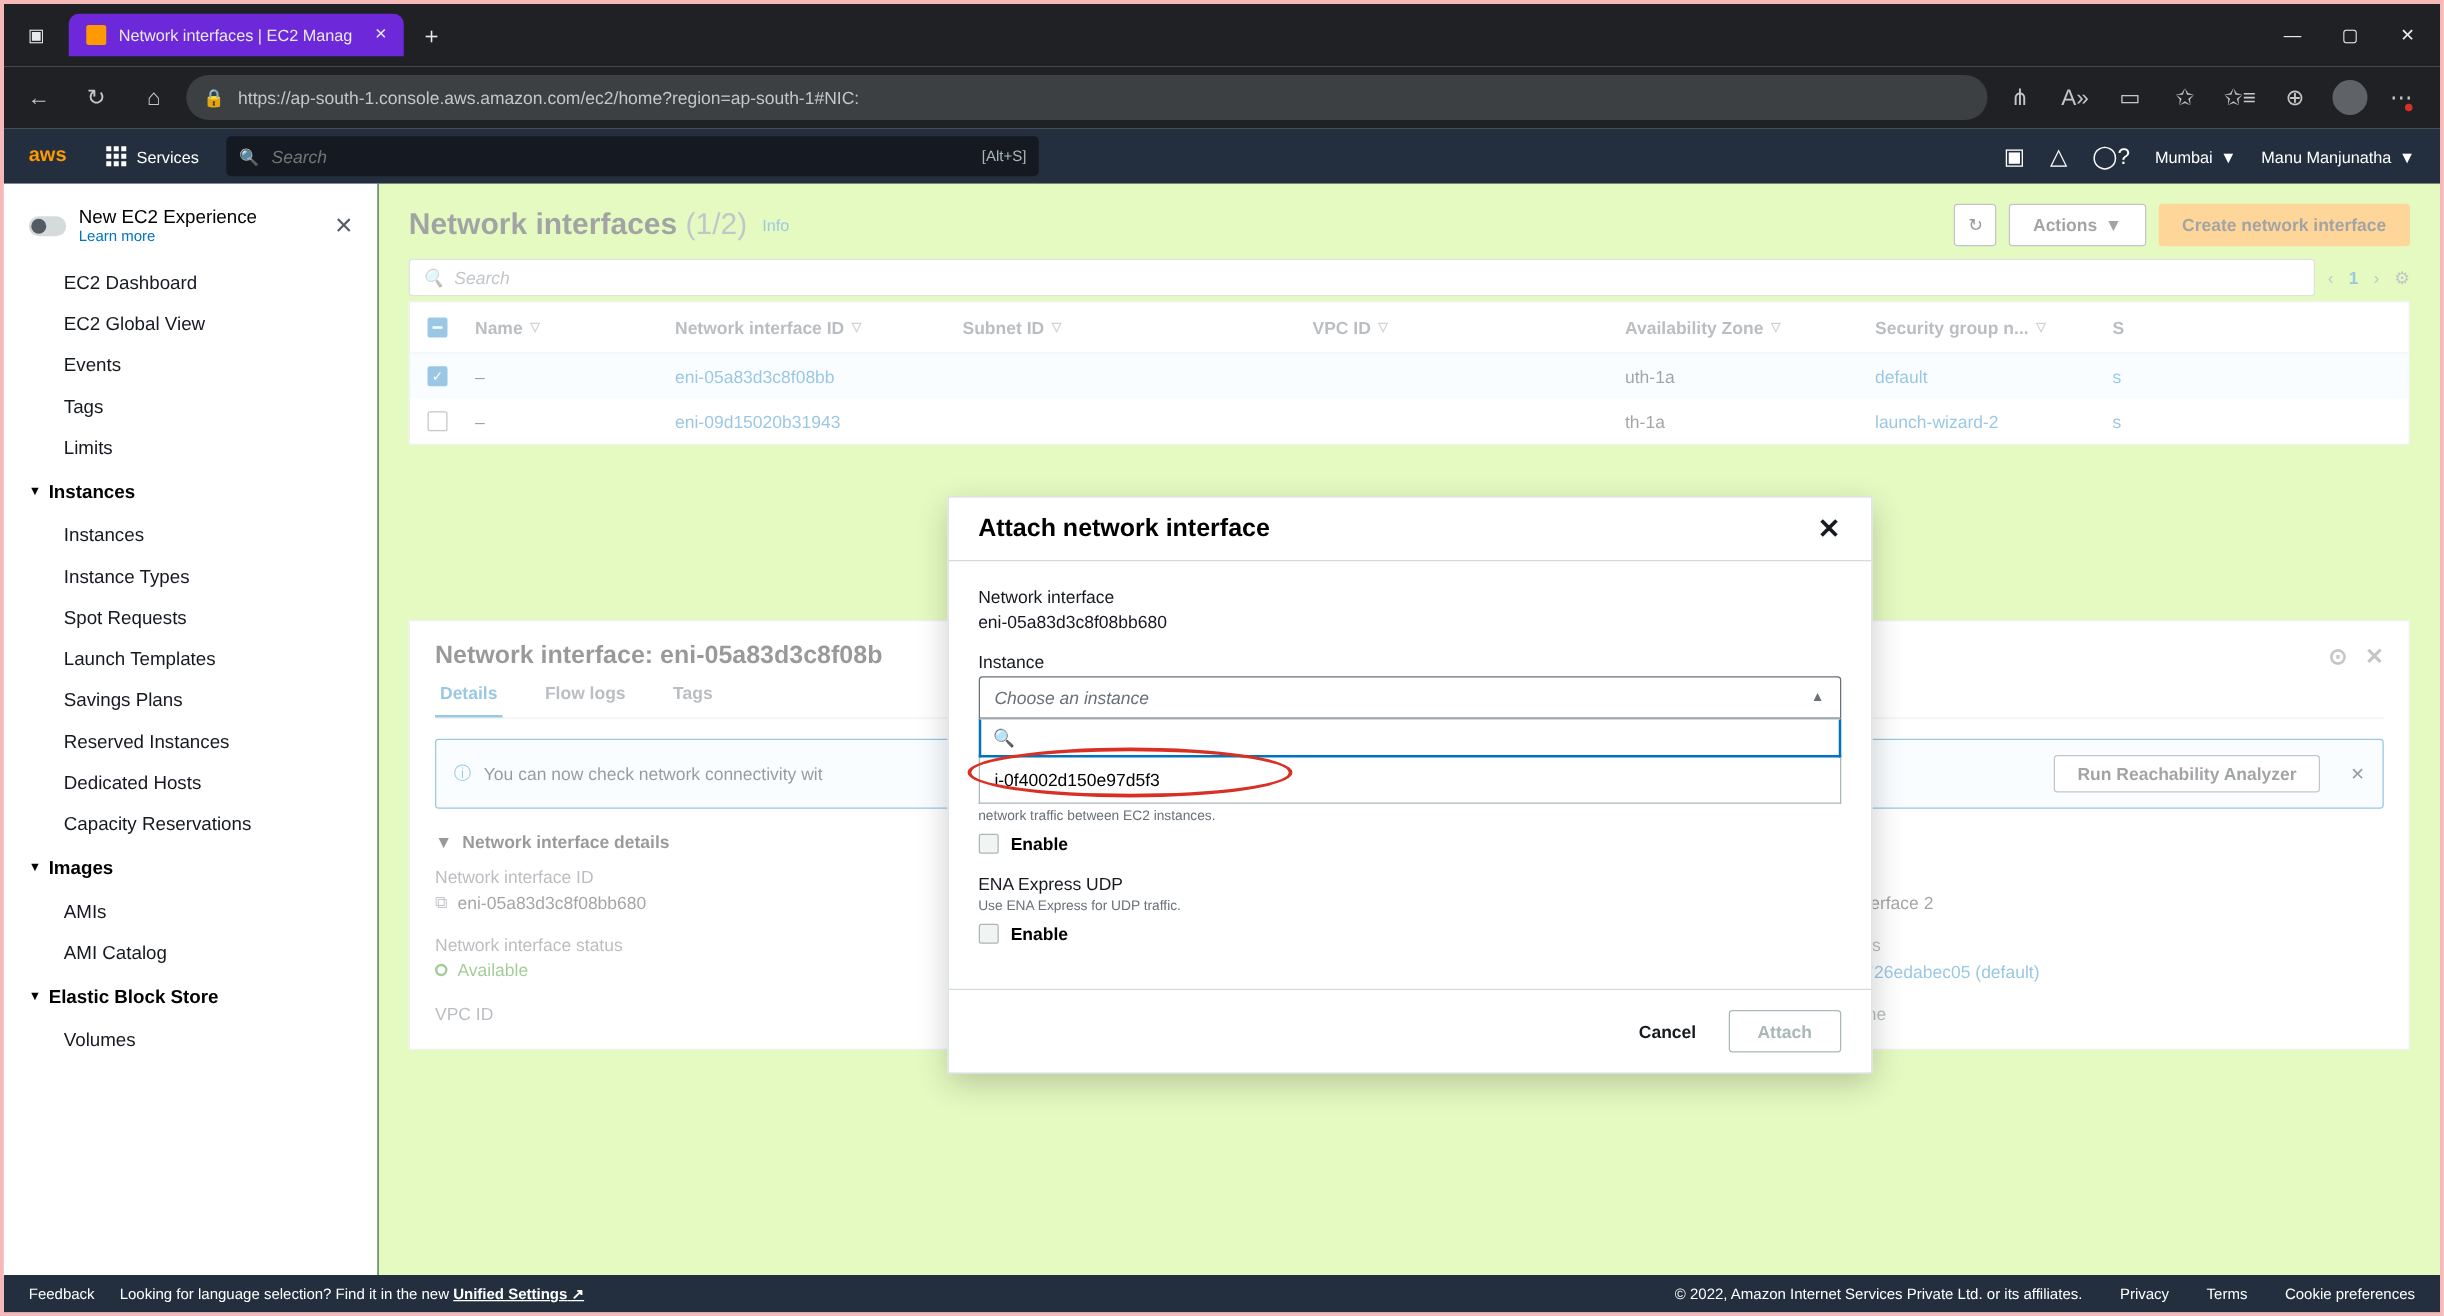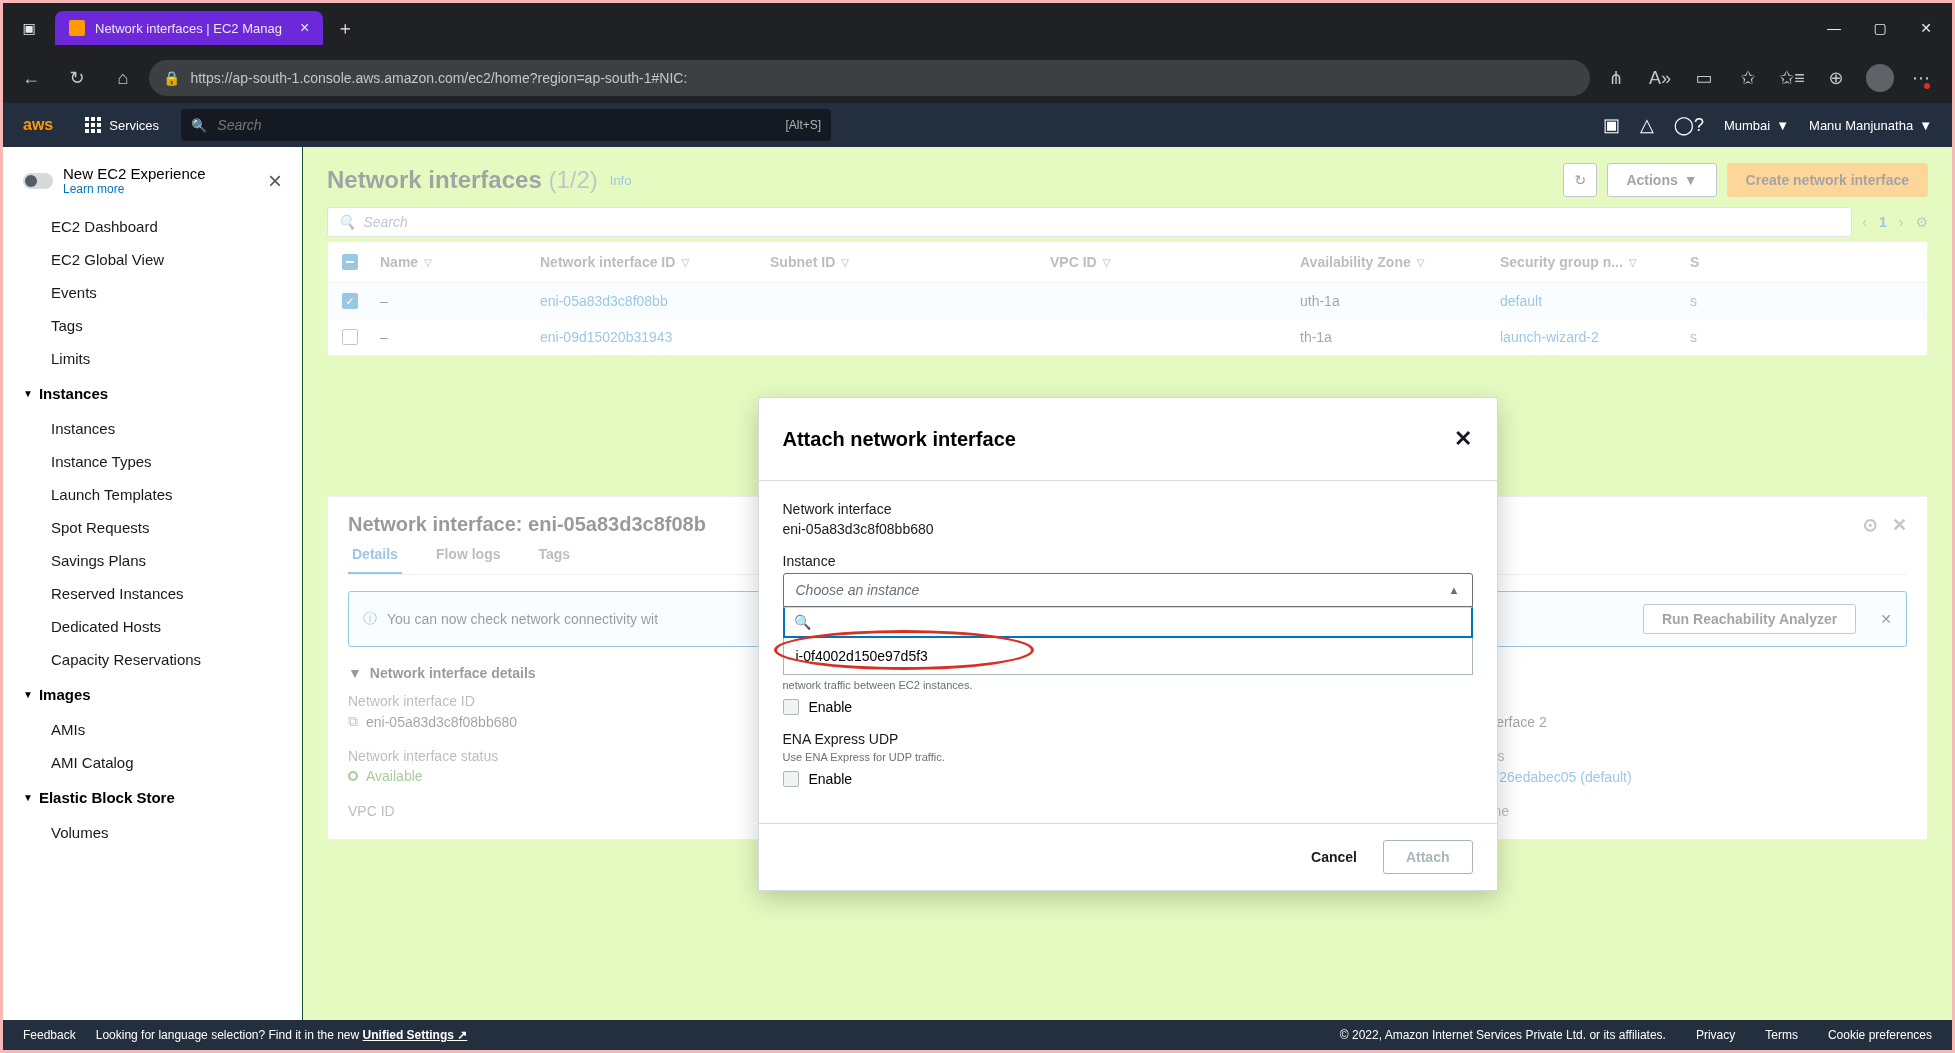--- a/index.html
+++ b/index.html
@@ -99,33 +99,33 @@
 .expand-section { display: flex; align-items: center; gap: 8px; font-weight: bold; margin-bottom: 12px; font-size: 14px; }
 .detail-grid { display: grid; grid-template-columns: repeat(3, 1fr); gap: 18px 30px; font-size: 14px; }
 .detail-label { color: #545b64; margin-bottom: 4px; }
 .detail-value { display: flex; align-items: center; gap: 8px; color: #16191f; }
 .copy-icon { color: #687078; font-size: 14px; }
 .green-dot { width: 10px; height: 10px; border: 2px solid #1d8102; border-radius: 50%; }
 
 
 .modal-backdrop { position: absolute; inset: 0; z-index: 5; display: flex; align-items: flex-start; justify-content: center; padding-top: 250px; }
 .modal { background: #fff; width: 740px; border: 1px solid #d5dbdb; box-shadow: 0 8px 24px rgba(0,0,0,0.2); }
-.modal-header { display: flex; align-items: center; padding: 28px 24px; border-bottom: 1px solid #d5dbdb; }
+.modal-header { display: flex; align-items: center; padding: 12px 24px; border-bottom: 1px solid #d5dbdb; }
 .modal-title { font-size: 20px; font-weight: 700; }
 .modal-close { margin-left: auto; font-size: 22px; font-weight: bold; color: #16191f; cursor: pointer; }
 .modal-body { padding: 20px 24px; }
 .field-label { font-size: 14px; color: #16191f; margin-bottom: 4px; }
 .field-value { font-size: 14px; color: #16191f; margin-bottom: 16px; }
 .select-box { border: 1px solid #687078; padding: 8px 12px; display: flex; align-items: center; border-radius: 3px 3px 0 0; font-style: italic; color: #687078; font-size: 14px; }
 .select-arrow { margin-left: auto; font-size: 11px; }
 .search-box { border: 2px solid #0073bb; border-top: 1px solid #d5dbdb; padding: 6px 10px; display: flex; gap: 8px; align-items: center; font-size: 14px; }
 .dropdown-option { border: 1px solid #aab7b8; border-top: none; padding: 10px 12px; font-size: 14px; cursor: pointer; position: relative; }
 .red-circle { position: absolute; left: -10px; top: -8px; width: 260px; height: 40px; border: 3px solid #d93025; border-radius: 50%; pointer-events: none; }
 .help-text { color: #687078; font-size: 11px; margin-top: 4px; margin-bottom: 8px; }
-.check-row { display: flex; align-items: center; gap: 10px; margin-bottom: 16px; }
+.check-row { display: flex; align-items: center; gap: 10px; margin-bottom: 16px; font-weight: bold; }
 .sq-check { width: 16px; height: 16px; border: 1px solid #aab7b8; background: #f2f3f3; border-radius: 2px; }
 .modal-footer { display: flex; justify-content: flex-end; gap: 12px; padding: 16px 24px; border-top: 1px solid #d5dbdb; }
 .btn-link { background: transparent; border: none; font-weight: bold; color: #16191f; padding: 8px 14px; font-size: 14px; }
 .btn-attach { border: 1px solid #aab7b8; background: #fff; padding: 8px 22px; border-radius: 3px; font-weight: bold; color: #aab7b8; font-size: 14px; }
 
 
 .footer { background: #232f3e; color: #fff; height: 30px; display: flex; align-items: center; padding: 0 20px; font-size: 12px; gap: 20px; }
 .footer a { color: #fff; }
 .unified { text-decoration: underline; font-weight: bold; }
 .footer-right { margin-left: auto; display: flex; gap: 30px; justify-content: flex-end; }
@@ -223,22 +223,22 @@
     <div class="sidebar-item">EC2 Global View</div>
     <div class="sidebar-item">Events</div>
     <div class="sidebar-item">Tags</div>
     <div class="sidebar-item">Limits</div>
     <div class="sidebar-section">
         <span class="sidebar-caret">▼</span>
         <span>Instances</span>
       </div>
     <div class="sidebar-item">Instances</div>
     <div class="sidebar-item">Instance Types</div>
+    <div class="sidebar-item">Spot Requests</div>
     <div class="sidebar-item">Launch Templates</div>
-    <div class="sidebar-item">Spot Requests</div>
     <div class="sidebar-item">Savings Plans</div>
     <div class="sidebar-item">Reserved Instances</div>
     <div class="sidebar-item">Dedicated Hosts</div>
     <div class="sidebar-item">Capacity Reservations</div>
     <div class="sidebar-section">
         <span class="sidebar-caret">▼</span>
         <span>Images</span>
       </div>
     <div class="sidebar-item">AMIs</div>
     <div class="sidebar-item">AMI Catalog</div>

